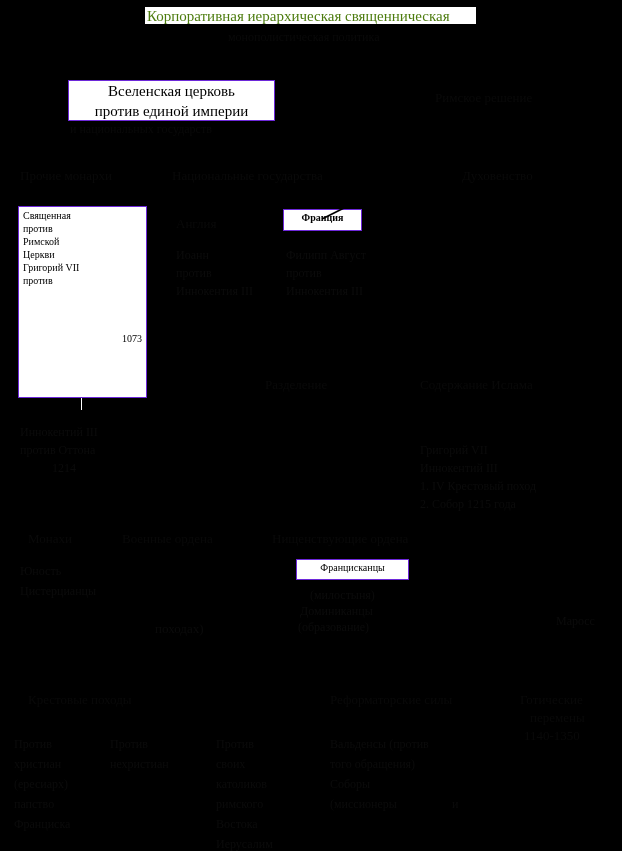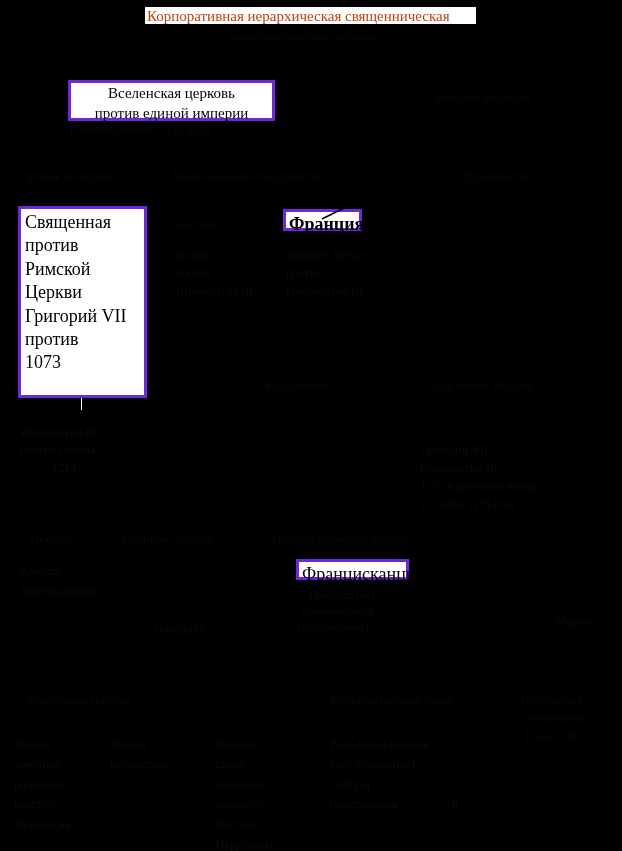--- a/index.html
+++ b/index.html
@@ -14,39 +14,39 @@
   
   .t{position:absolute;white-space:pre;line-height:1.32;}
 
   
   .faint{color:#090909;}
   .faint2{color:#0b0b0b;}
 
   
   .box{
     position:absolute;background:#ffffff;color:#000000;
-    border:3px solid #6d28d9;
+    border:1px solid #6d28d9;
     line-height:1.30;
     padding:1px 3px;
     box-sizing:border-box;
   }
   .box.center{text-align:center;}
   .box.left{text-align:left;}
 
   
   .wbox{
-    position:absolute;background:#ffffff;color:#c2410c;
+    position:absolute;background:#ffffff;color:#4d7c0f;
     line-height:1.30;padding:0 2px;box-sizing:border-box;
   }
 
   
   .vline{position:absolute;background:#ffffff;width:1px;}
 
   .fs15{font-size:15px;}
-  .fs14{font-size:18px;}
+  .fs14{font-size:10px;}
   .fs13{font-size:13px;}
   .fs12{font-size:12px;}
   .bold{font-weight:bold;}
 </style>
 </head>
 <body>
 
 <div class="stage">
 
   <div class="wbox center fs15" style="left:144px;top:6px;width:333px;height:19px;border:1px solid #000;">Корпоративная иерархическая священническая</div>
@@ -63,21 +63,21 @@
   <div class="t faint fs13" style="left:172px;top:167px;">Национальные государства</div>
   <div class="t faint fs13" style="left:462px;top:167px;">Духовенство</div>
 
   <div class="box left fs14" style="left:18px;top:206px;width:129px;height:192px;padding:2px 4px;">
     <div>Священная</div>
     <div>против</div>
     <div>Римской</div>
     <div>Церкви</div>
     <div>Григорий VII</div>
     <div>против</div>
-    <div style="text-align:left;">1073</div>
+    <div style="text-align:right;margin-top:45px;">1073</div>
   </div>
 
   <div class="vline" style="left:81px;top:398px;height:12px;"></div>
 
   <div class="t faint fs13" style="left:176px;top:215px;">Англия</div>
   <div class="t faint2 fs12" style="left:176px;top:248px;">Иоанн</div>
   <div class="t faint2 fs12" style="left:176px;top:266px;">против</div>
   <div class="t faint2 fs12" style="left:176px;top:284px;">Иннокентия III</div>
 
   <div class="box center fs14 bold" style="left:283px;top:209px;width:79px;height:22px;">Франция</div>

